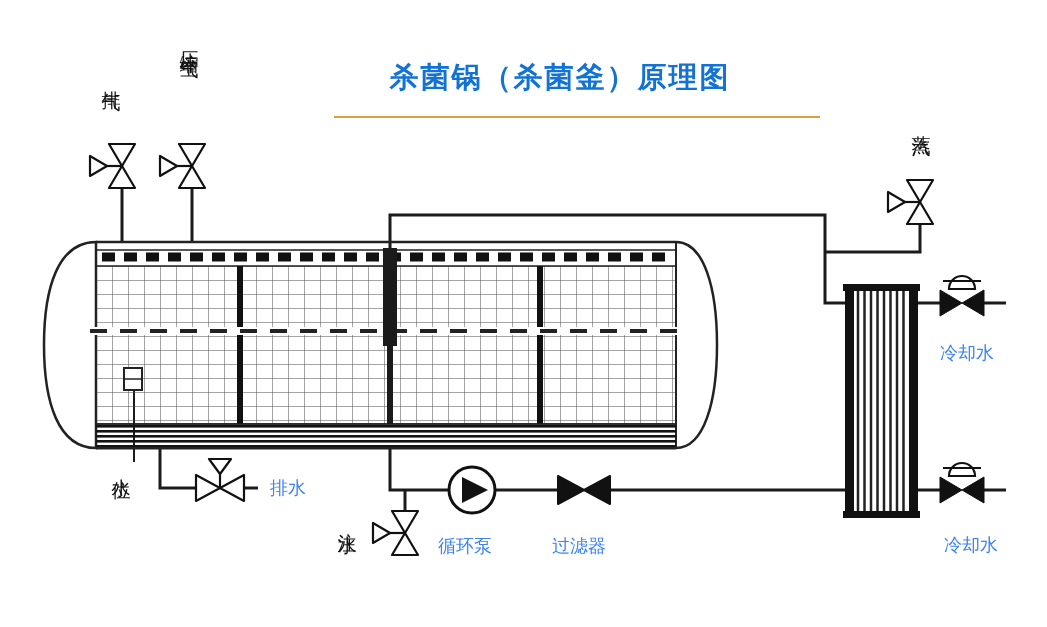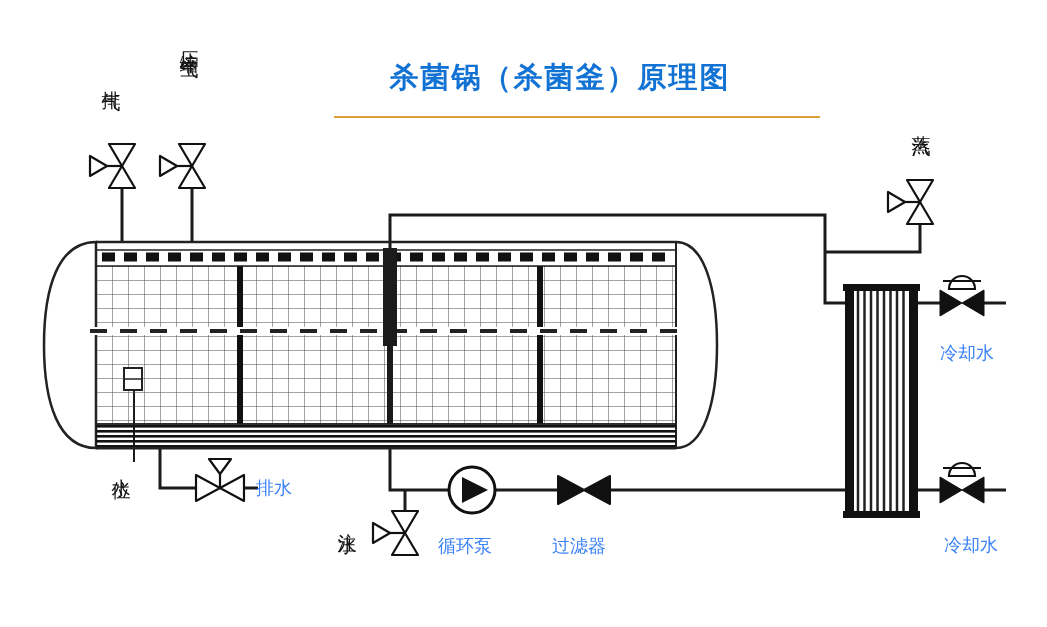--- a/index.html
+++ b/index.html
@@ -172,19 +172,19 @@
 
   <div class="title">杀菌锅（杀菌釜）原理图</div>
   <div class="title-underline"></div>
 
   <div class="vlabel" style="left:102px;top:75px;">排气</div>
   <div class="vlabel" style="left:180px;top:36px;">压缩空气</div>
   <div class="vlabel" style="left:912px;top:120px;">蒸汽</div>
   <div class="vlabel" style="left:112px;top:463px;">水位</div>
   <div class="vlabel" style="left:338px;top:517px;">注水</div>
 
-  <div class="label" style="left:256px;top:479px;text-align:center;">排水</div>
+  <div class="label" style="left:270px;top:479px;text-align:center;">排水</div>
   <div class="label" style="left:438px;top:537px;font-family:Liberation Serif, serif;">循环泵</div>
   <div class="label" style="left:552px;top:537px;">过滤器</div>
   <div class="label" style="left:940px;top:344px;">冷却水</div>
   <div class="label" style="left:944px;top:536px;">冷却水</div>
 
 </div>
 
 </body></html>

